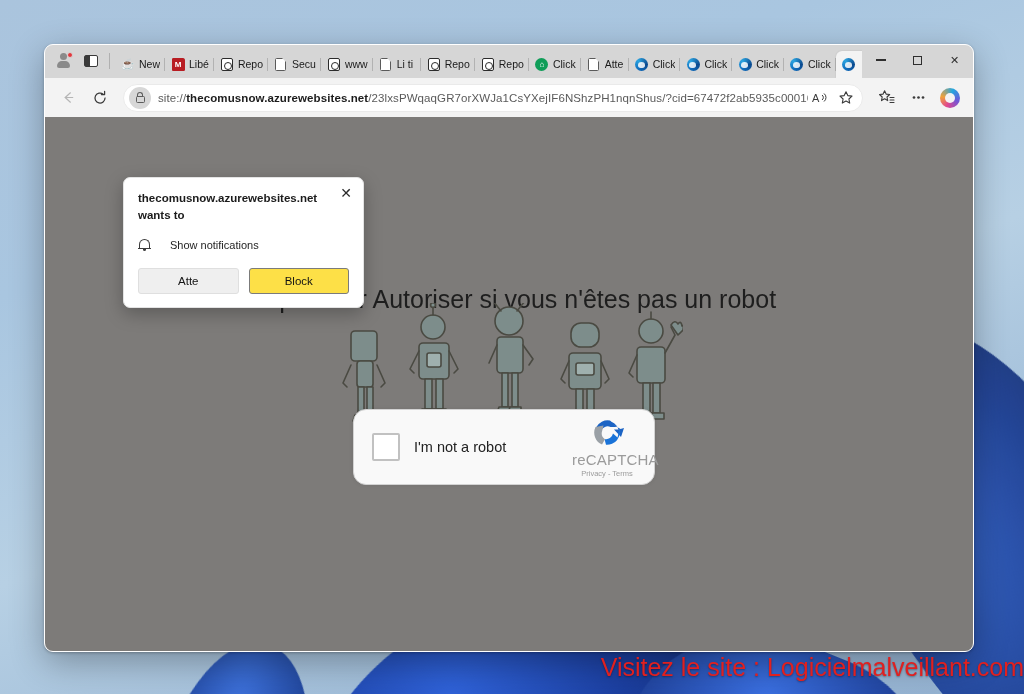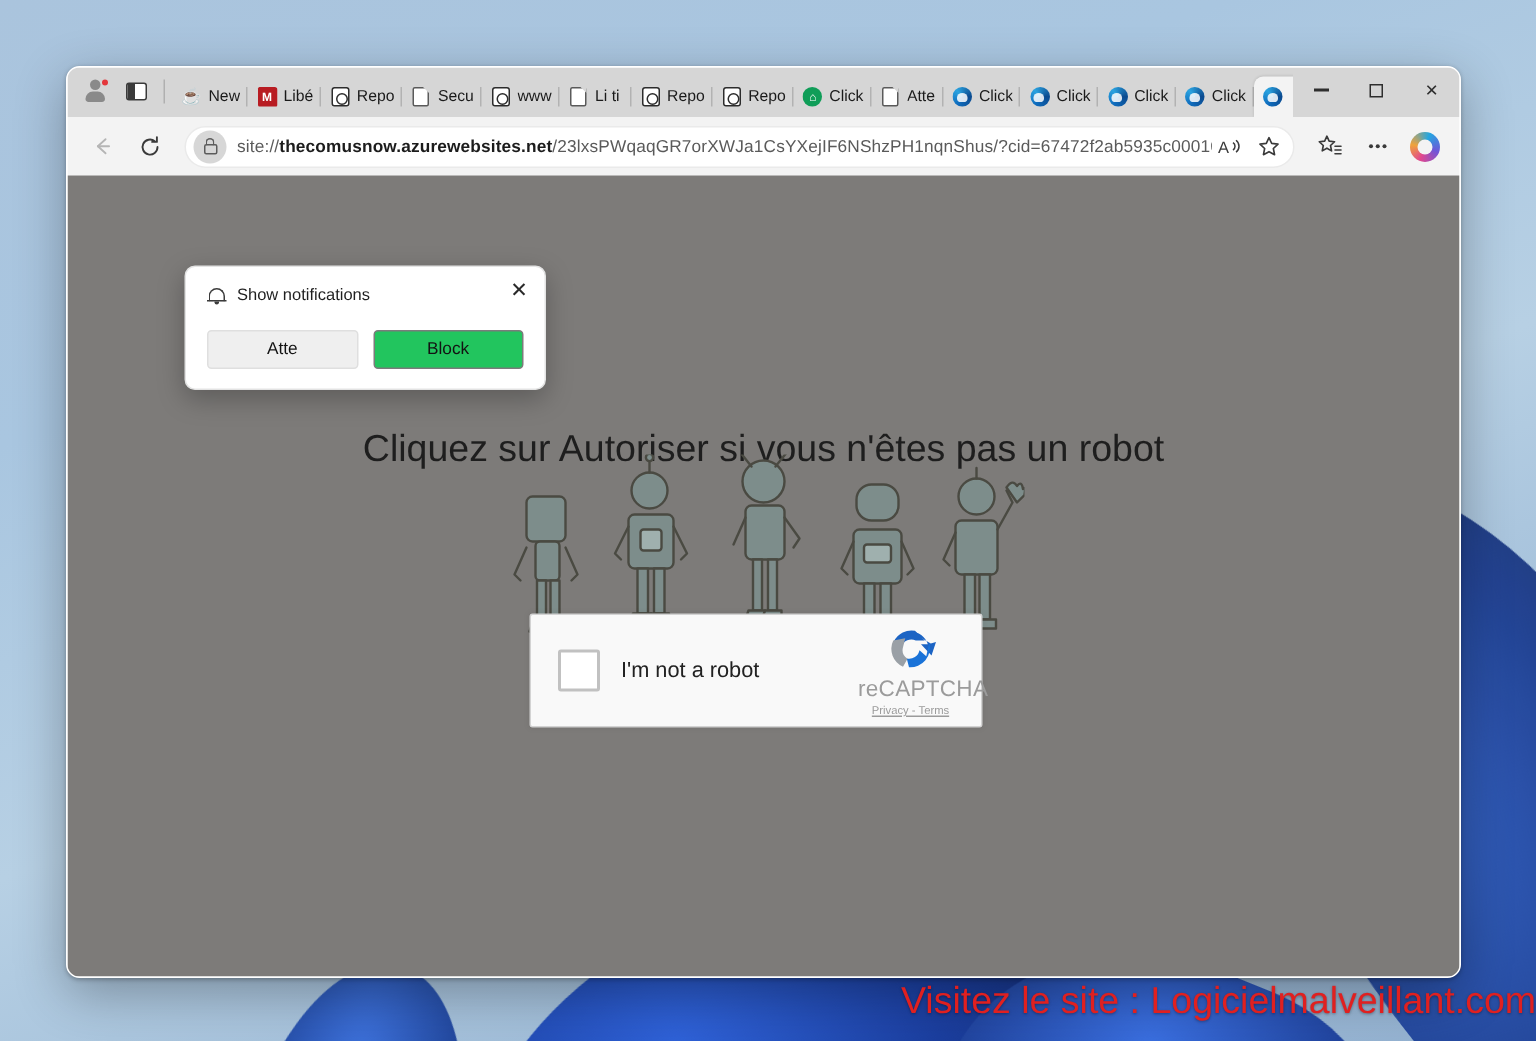--- a/index.html
+++ b/index.html
@@ -229,55 +229,55 @@
   
   .robots {
     position: absolute; left: 50%; transform: translateX(-50%);
     top: 186px; width: 348px; height: 145px;
   }
 
   
   .recaptcha {
     position: absolute; left: 308px; top: 292px;
     width: 302px; height: 76px; background: #f9f9f9;
-    border: 1px solid #d3d3d3; border-radius: 2px;
+    border: 1px solid #d3d3d3; border-radius: 13px;
     box-shadow: 0 0 4px rgba(0,0,0,.08);
     display: flex; align-items: center;
   }
   .rc-check {
     width: 28px; height: 28px; background: #fff;
     border: 2px solid #c1c1c1; border-radius: 2px;
     margin-left: 18px; flex: 0 0 28px;
   }
   .rc-label { font-size: 14.5px; color: #222; margin-left: 14px; }
   .rc-brand {
     margin-left: auto; margin-right: 12px; text-align: center; width: 70px;
   }
   .rc-logo { width: 100%; display: flex; justify-content: center; }
   .rc-name { font-size: 15px; color: #9b9b9b; margin-top: 1px; letter-spacing: .2px; }
-  .rc-legal { font-size: 7.5px; color: #9b9b9b; margin-top: 1px; text-decoration: underline; }
+  .rc-legal { font-size: 7.5px; color: #9b9b9b; margin-top: 1px; }
 
   
   .notif-popup {
     position: absolute; left: 78px; top: 60px;
     width: 241px; background: #ffffff;
     border: 1px solid #e3e3e3; border-radius: 7px;
     box-shadow: 0 6px 18px rgba(0,0,0,.26);
     padding: 12px 14px 13px 14px; z-index: 40;
   }
   .notif-title {
     font-size: 11.5px; font-weight: 700; color: #1b1b1b; line-height: 1.5;
     padding-right: 18px;
   }
   .notif-close {
     position: absolute; right: 9px; top: 8px; font-size: 14px; color: #2a2a2a;
     line-height: 1; width: 16px; height: 16px; text-align: center;
   }
   .notif-row {
-    display: flex; align-items: center; gap: 7px; margin-top: 0;
+    display: flex; align-items: center; gap: 19px; margin-top: 13px;
   }
   .bell {
     width: 13px; height: 14px; position: relative; flex: 0 0 13px;
   }
   .bell .dome {
     position: absolute; left: 1px; top: 1.5px; width: 11px; height: 9px;
     border: 1.2px solid #3b3b3b; border-bottom: none; border-radius: 5.5px 5.5px 0 0;
   }
   .bell .base {
     position: absolute; left: 0; top: 10px; width: 13px; height: 1.2px; background: #3b3b3b;
@@ -286,21 +286,21 @@
     position: absolute; left: 5px; top: 11.4px; width: 3px; height: 2px;
     border-radius: 0 0 2px 2px; background: #3b3b3b;
   }
   .notif-row-label { font-size: 11px; color: #1f1f1f; }
   .notif-buttons { display: flex; gap: 10px; margin-top: 16px; }
   .nbtn {
     flex: 1; height: 26px; font-size: 11.5px; color: #131313;
     background: #efefef; border: 1px solid #dfdfdf; border-radius: 3px;
     display: flex; align-items: center; justify-content: center;
   }
-  .nbtn.primary { background: #22c55e; border: 1.6px solid #7b7b7b; }
+  .nbtn.primary { background: #fde047; border: 1.6px solid #7b7b7b; }
 
   
   .watermark {
     position: absolute; left: 0; right: 0; bottom: 12px;
     text-align: right; font-size: 25px; color: #e02020;
     text-shadow: 0 1px 2px rgba(0,0,0,.35);
     font-family: "Liberation Sans", sans-serif;
   }
 </style>
 </head>
@@ -578,20 +578,21 @@
               <path d="M5.5 11 L13.5 9.5 L12 15.5 A7 7 0 0 0 15 23.2 L12 28.5 A13 13 0 0 1 5.5 11 Z" fill="#9aa0a6"></path>
             </svg>
           </div>
           <div class="rc-name">reCAPTCHA</div>
           <div class="rc-legal">Privacy - Terms</div>
         </div>
       </div>
 
       <div class="notif-popup">
         <div class="notif-close">✕</div>
+        <div class="notif-title">thecomusnow.azurewebsites.net wants to</div>
         <div class="notif-row">
           <div class="bell">
             <div class="dome"></div>
               <div class="base"></div>
               <div class="clapper"></div>
           </div>
           <div class="notif-row-label">Show notifications</div>
         </div>
         <div class="notif-buttons">
           <div class="nbtn">Atte</div>

